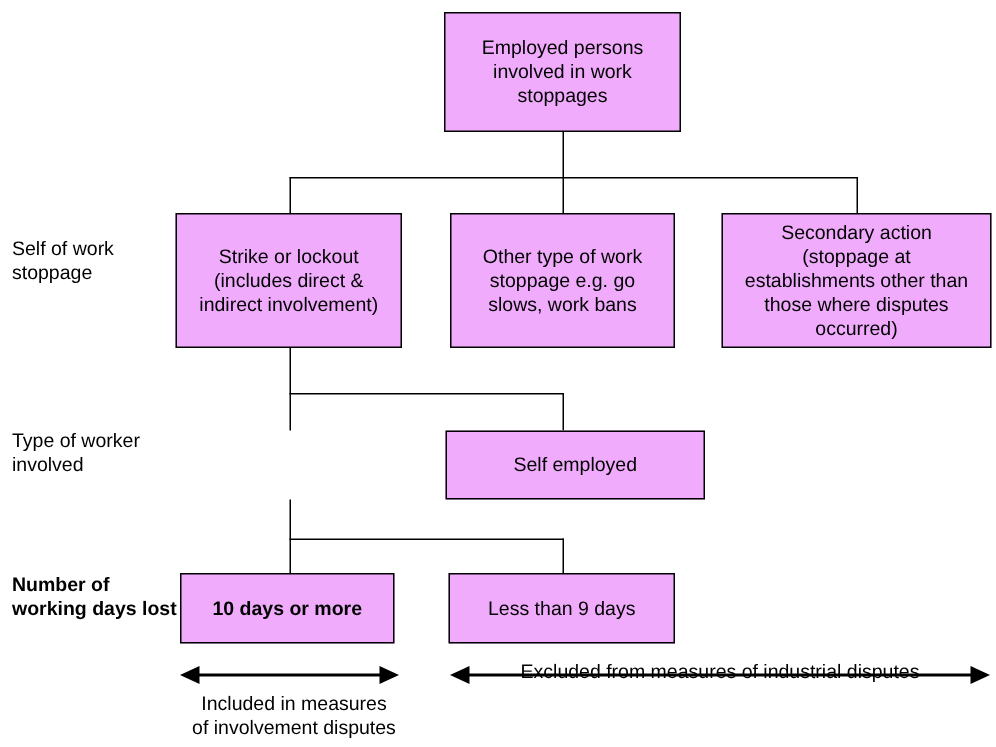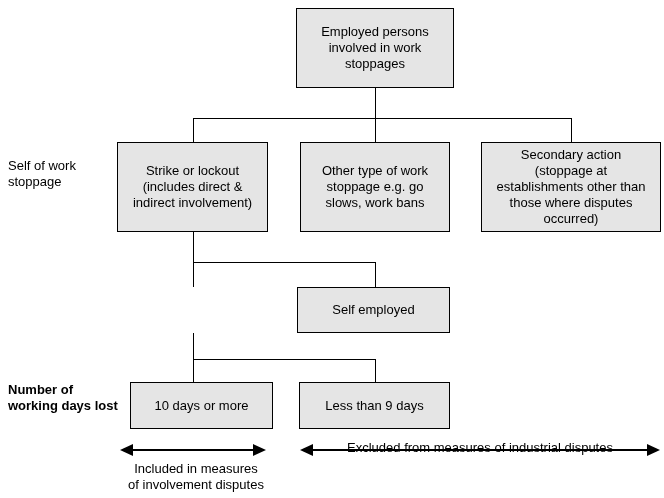--- a/index.html
+++ b/index.html
@@ -15,21 +15,21 @@
     font-family: "Liberation Sans", "DejaVu Sans", sans-serif;
     font-size: 13px;
     line-height: 16px;
     color: #000000;
     overflow: hidden;
   }
   .node {
     position: absolute;
     box-sizing: border-box;
     border: 1px solid #000000;
-    background: #e5e5e5;
+    background: #f0abfc;
     display: flex;
     align-items: center;
     justify-content: center;
     text-align: center;
     white-space: pre-line;
     padding: 2px 4px;
   }
   .row-label {
     position: absolute;
     left: 8px;
@@ -89,31 +89,33 @@
   <div class="node" style="left:481px; top:142px; width:180px; height:90px;">Secondary action
 (stoppage at
 establishments other than
 those where disputes
 occurred)</div>
 
   <div class="line vline" style="left:193px; top:232px; height:55px;"></div>
   <div class="line hline" style="left:193px; top:262px; width:183px;"></div>
   <div class="line vline" style="left:375px; top:262px; height:25px;"></div>
 
+  <div class="row-label" style="top:286px;">Type of worker
+involved</div>
 
-  <div class="node" style="left:297px; top:287px; width:153px; height:46px;">Self employed</div>
+  <div class="node" style="left:297px; top:287px; width:173px; height:46px;">Self employed</div>
 
   <div class="line vline" style="left:193px; top:333px; height:49px;"></div>
   <div class="line hline" style="left:193px; top:359px; width:183px;"></div>
   <div class="line vline" style="left:375px; top:359px; height:23px;"></div>
 
   <div class="row-label" style="top:382px;font-weight:bold;">Number of
 working days lost</div>
 
-  <div class="node" style="left:130px; top:382px; width:143px; height:47px;">10 days or more</div>
+  <div class="node" style="left:120px; top:382px; width:143px; height:47px;font-weight:bold;">10 days or more</div>
   <div class="node" style="left:299px; top:382px; width:151px; height:47px;">Less than 9 days</div>
 
   <div class="arrow-shaft" style="left:131px; top:449px; width:124px;"></div>
   <div class="arrow-head left" style="left:120px; top:444px;"></div>
   <div class="arrow-head right" style="left:253px; top:444px;"></div>
   <div class="range-label" style="left:108px; top:461px; width:176px;">Included in measures
 of involvement disputes</div>
 
   <div class="arrow-shaft" style="left:311px; top:449px; width:338px;"></div>
   <div class="arrow-head left" style="left:300px; top:444px;"></div>

